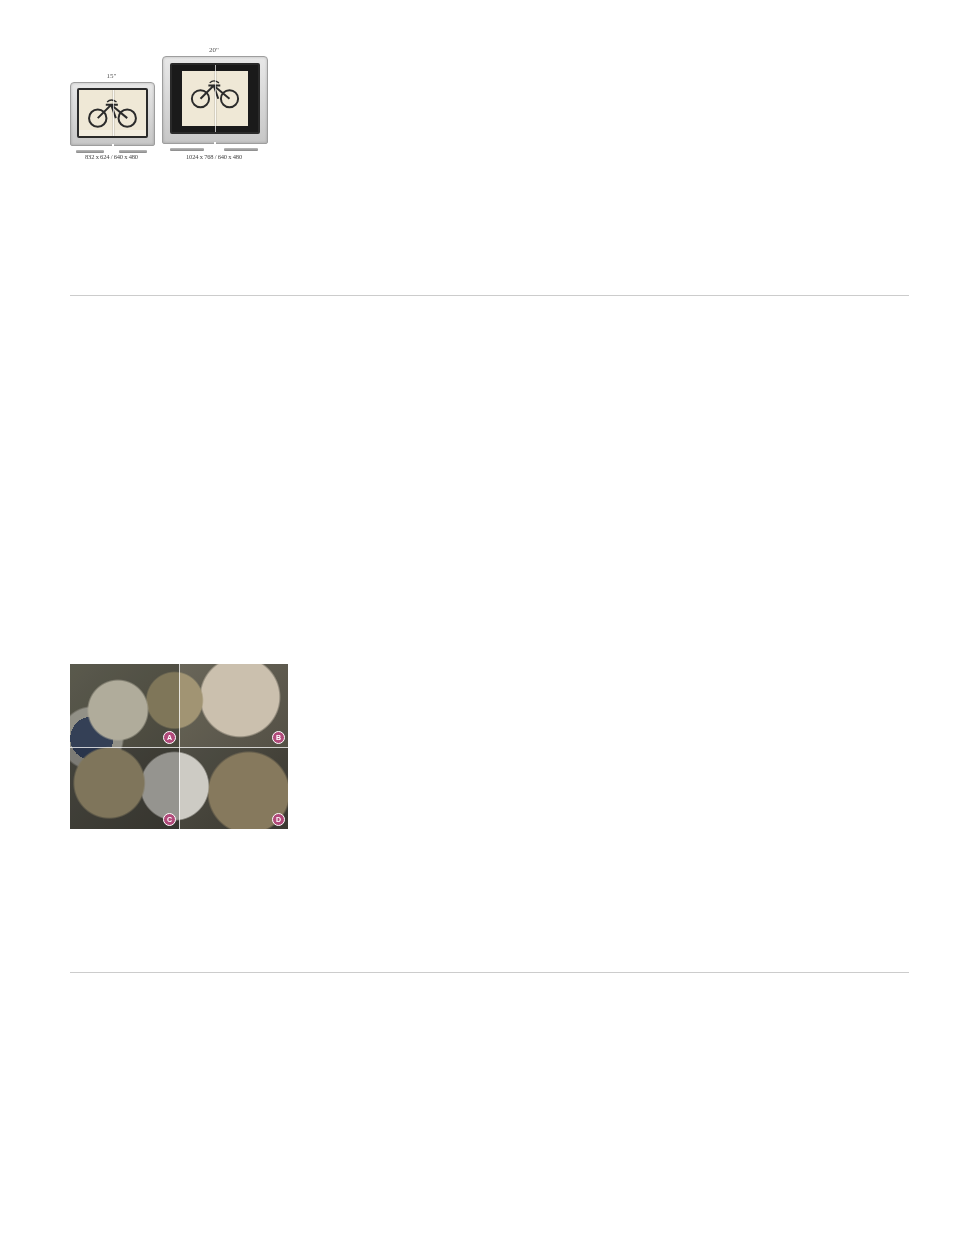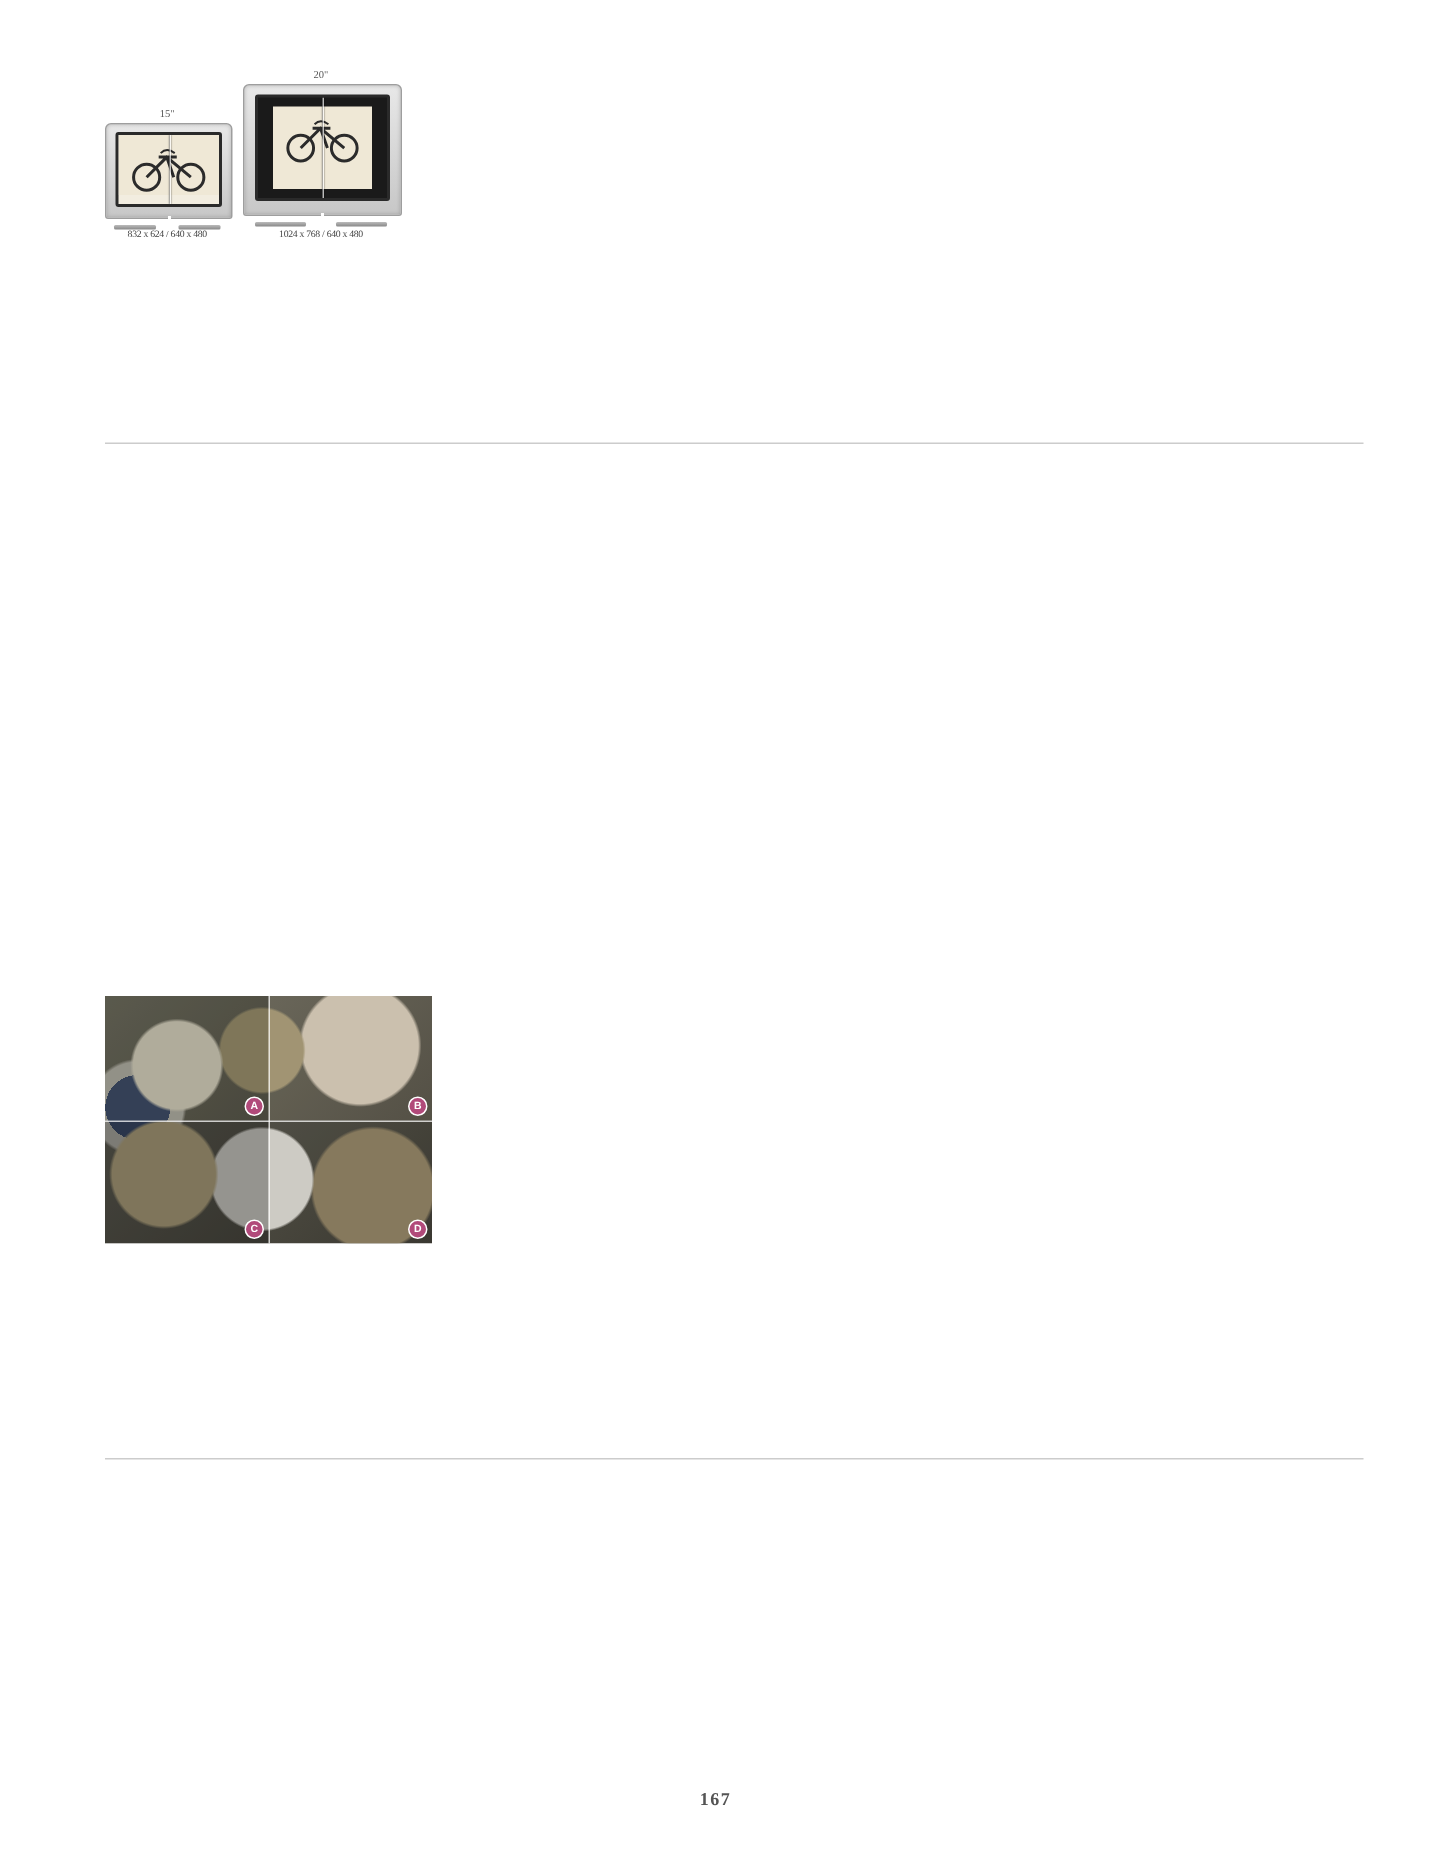--- a/index.html
+++ b/index.html
@@ -117,14 +117,13 @@
       <div class="badge" style="left:calc(50% - 16px);top:calc(50% - 16px)">A</div>
       <div class="badge" style="right:3px;top:calc(50% - 16px)">B</div>
       <div class="badge" style="left:calc(50% - 16px);bottom:3px">C</div>
       <div class="badge" style="right:3px;bottom:3px">D</div>
     </div>
 
     <hr class="hr" style="margin-top:143px">
 
   </div>
 
-  <div class="pagenum">167</div>
 </div>
 
 </body></html>

